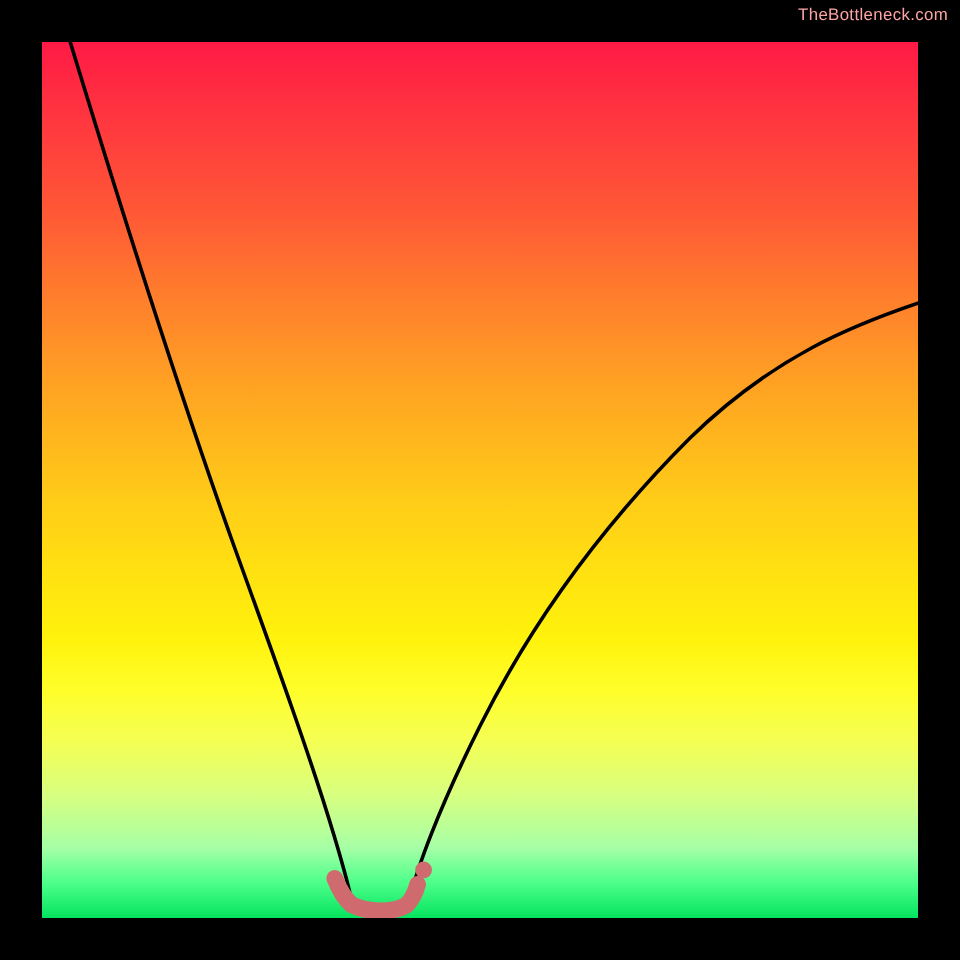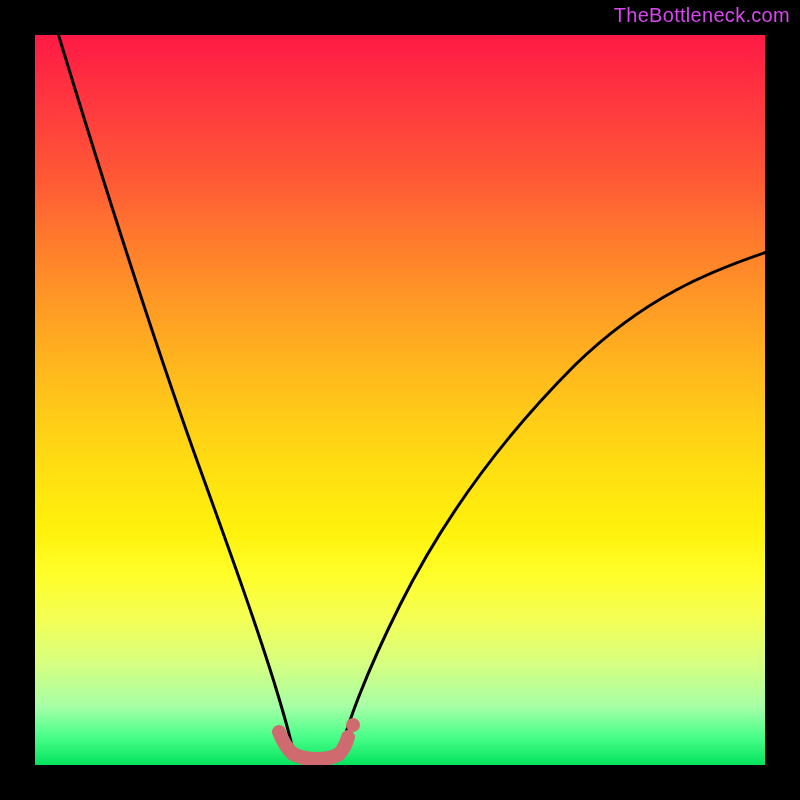--- a/index.html
+++ b/index.html
@@ -16,22 +16,22 @@
     top: 0;
     left: 0;
     width: 800px;
     height: 800px;
     background: #000;
   }
   .watermark {
     position: absolute;
     top: 4px;
     right: 10px;
-    color: #d946ef;
-    font-size: 20px;
+    color: #fca5a5;
+    font-size: 14px;
     font-weight: 500;
     letter-spacing: 0.3px;
     z-index: 5;
   }
   .plot {
     position: absolute;
     left: 35px;
     top: 35px;
     width: 730px;
     height: 730px;

